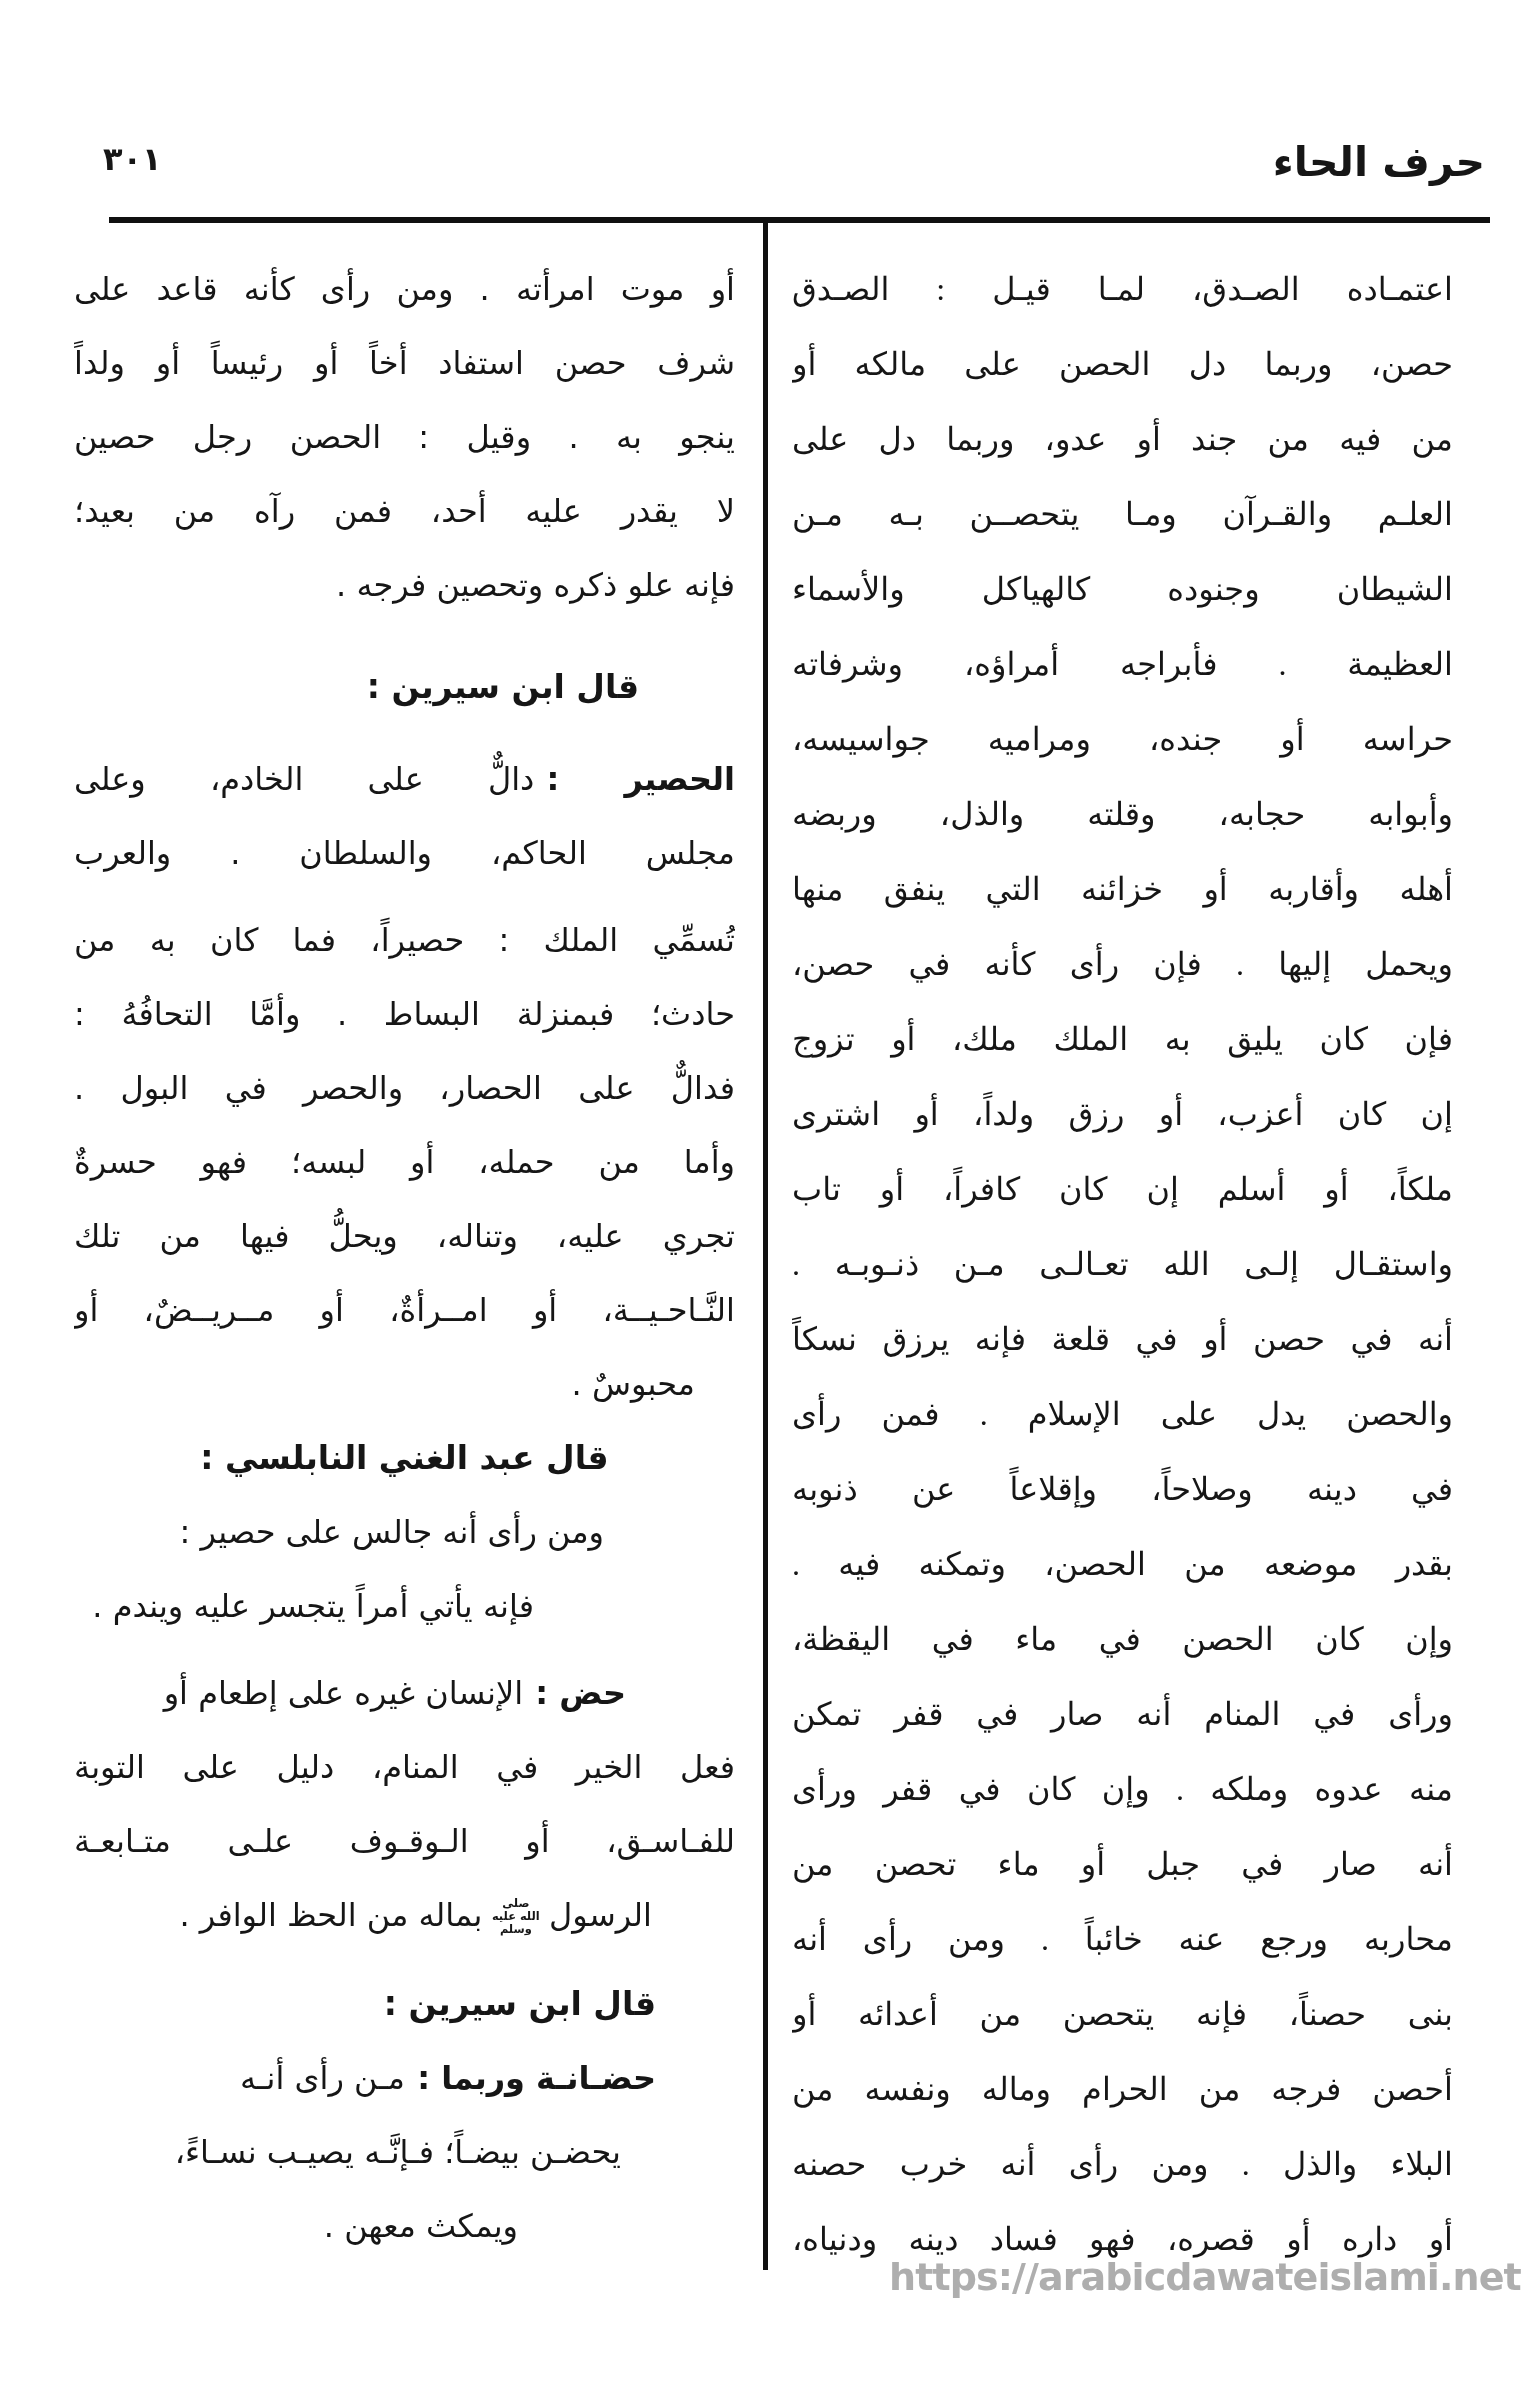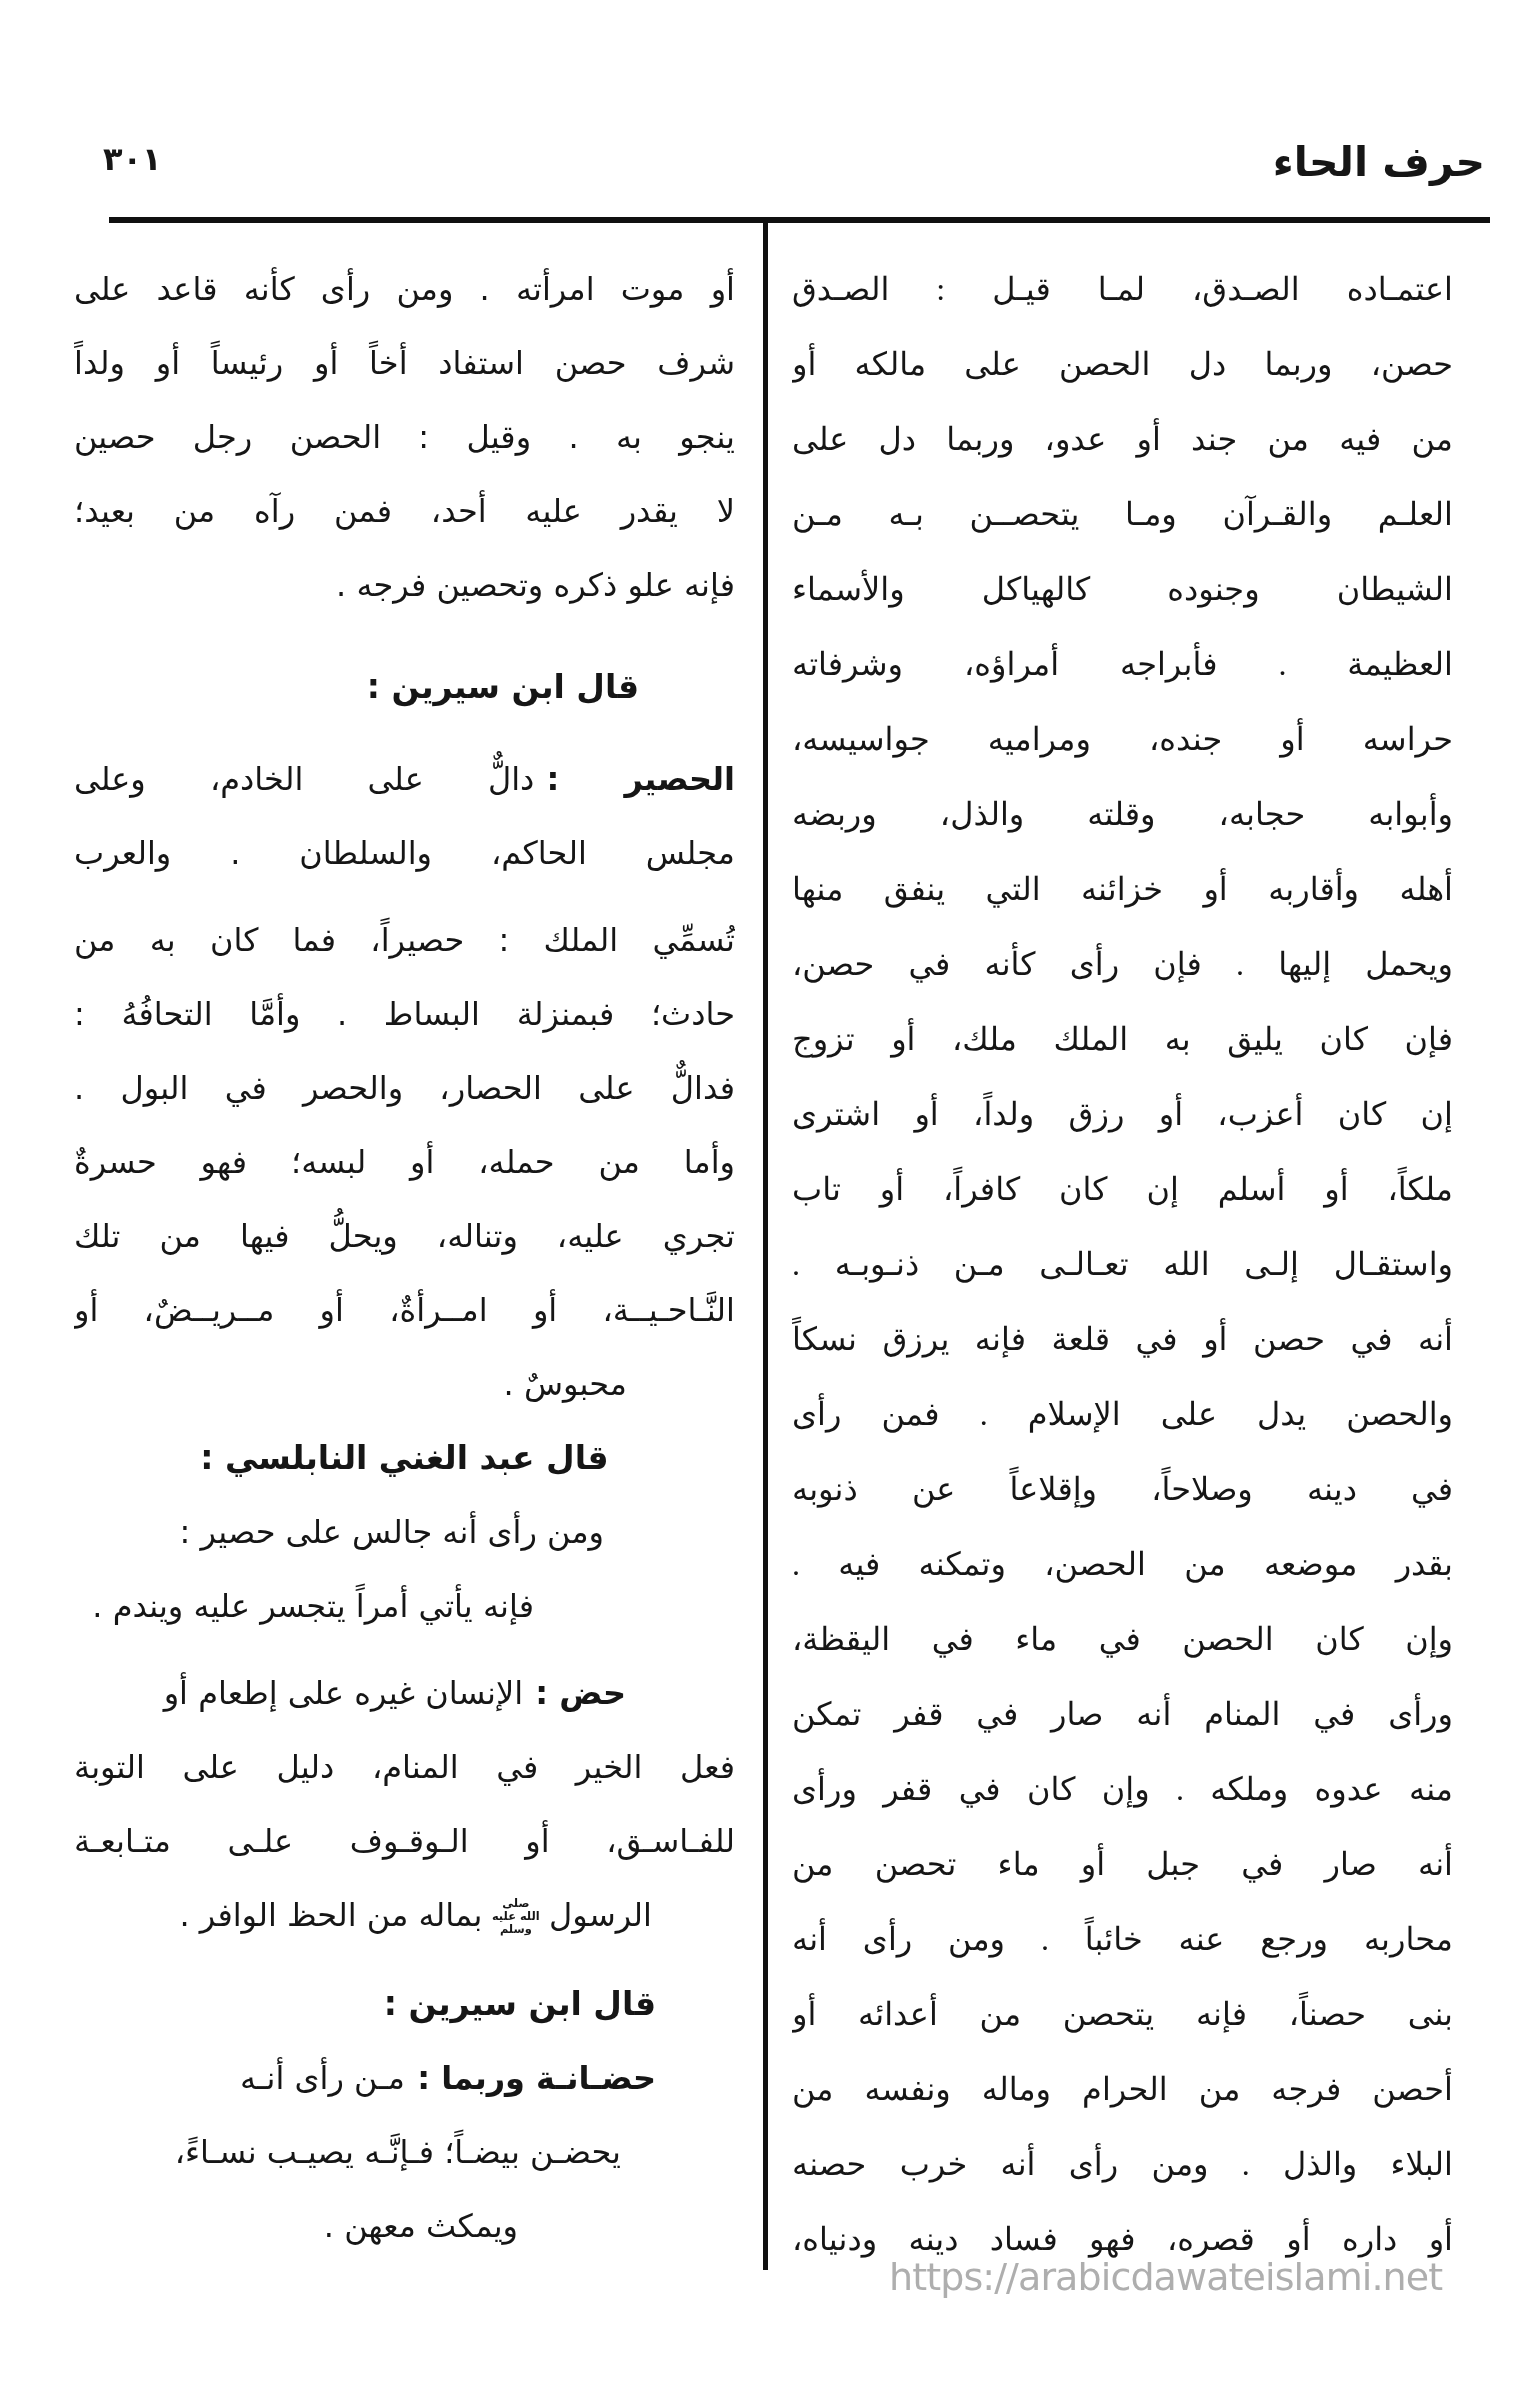--- a/index.html
+++ b/index.html
@@ -43,21 +43,21 @@
   .right{text-align:right;}
   .center{text-align:center;}
   .heading{font-weight:bold;font-size:33px;}
   .lead{font-weight:bold;margin-left:12.3px;}
   .gt32{margin-top:28px;}
   .gt20{margin-top:17.5px;}
   .gt17{margin-top:15px;}
   .gt15{margin-top:13px;}
   .mr90{margin-right:79px;}
   .mr95{margin-right:83px;}
-  .mr105{margin-right:108px;}
+  .mr105{margin-right:40px;}
   .mr110{margin-right:96px;}
   .mr125{margin-right:109px;}
   .mr130{margin-right:114px;}
   .mr150{margin-right:131px;}
   .mr230{margin-right:201px;}
   .mr248{margin-right:217px;}
   
   .pbuh{
     display:inline-block;vertical-align:middle;
     width:56px;margin:0 5.3px;
@@ -65,20 +65,21 @@
     text-align:center;white-space:normal;
   }
   .pbuh span{display:block;}
   
   .watermark{
     position:absolute;top:2255px;left:889px;width:490px;
     text-align:center;
     font-size:38px;letter-spacing:-0.9px;
     color:#aeaeae;
     direction:ltr;
+    font-weight:bold;
   }
 </style>
 </head>
 <body>
 
 <div id="page">
 
   <div class="hdr-title">حرف الحاء</div>
   <div class="hdr-pagenum">٣٠١</div>
   <div class="hdr-rule"></div>

